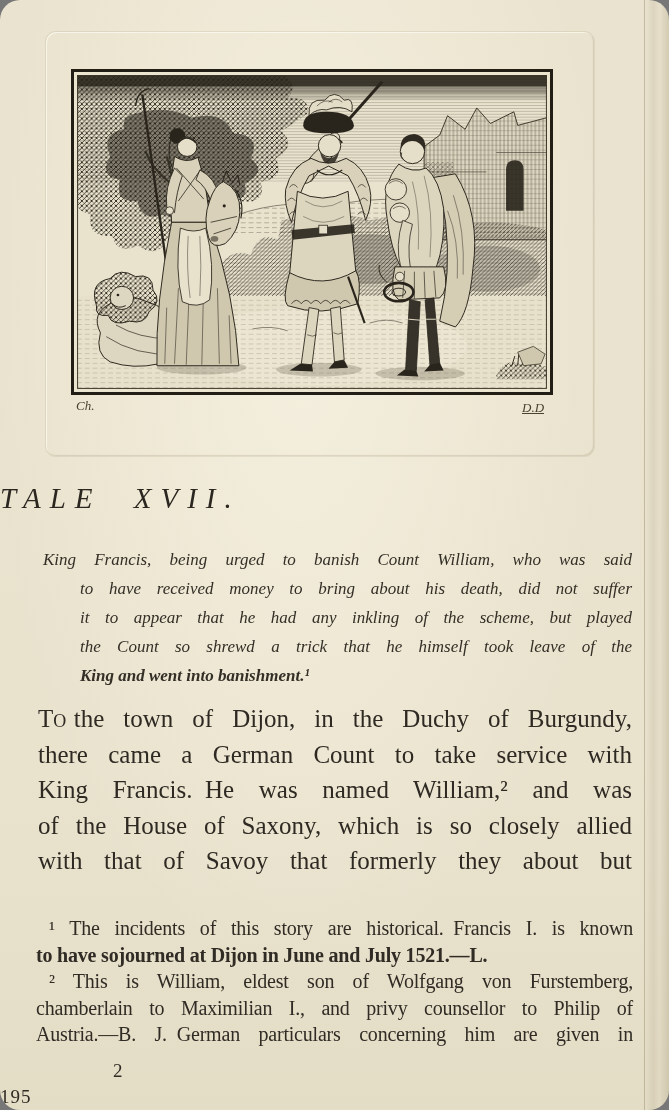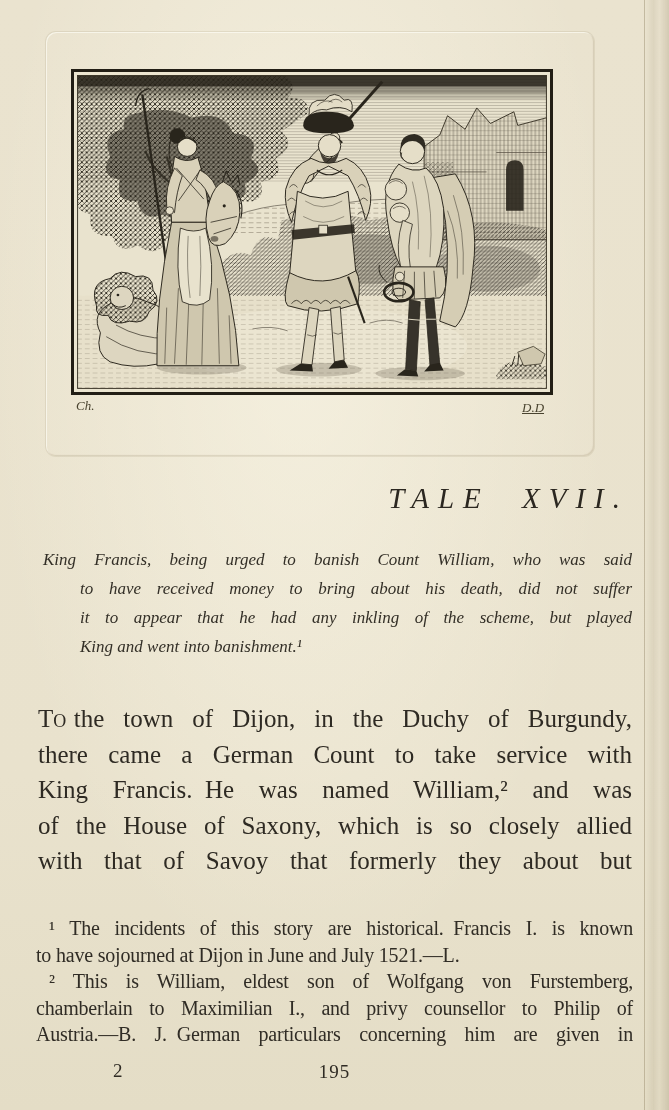--- a/index.html
+++ b/index.html
@@ -4,61 +4,62 @@
 <style>
   html,body{margin:0;padding:0;background:#777;}
   .page{
     position:relative;width:669px;height:1110px;overflow:hidden;
     background:
       radial-gradient(ellipse at 45% 30%, rgba(255,252,238,0.5) 0%, rgba(255,252,238,0) 60%),
       linear-gradient(to bottom, #eae3cf 0%, #e9e2cd 70%, #e4ddc6 100%);
     background-color:#e9e2cd;
     font-family:"Liberation Serif", serif;
     color:#2f2b24;
+    border-radius:20px;
   }
   .page-edge{
     position:absolute;right:0;top:0;width:24px;height:100%;
     background:linear-gradient(to right, rgba(131,115,82,0) 0%, rgba(131,115,82,0.13) 35%, rgba(131,115,82,0.04) 60%, rgba(131,115,82,0.22) 100%);
     border-left:1px solid rgba(131,115,82,0.20);
   }
   .plate-mark{
     position:absolute;left:46px;top:32px;width:548px;height:424px;border-radius:10px;
     box-shadow: inset 1px 1px 0 rgba(255,255,248,0.6), inset -1px -1px 1px rgba(140,124,92,0.22), 0 0 0 1px rgba(140,124,92,0.14);
   }
   .engraving{
     position:absolute;left:71px;top:69px;width:470px;height:314px;
     border:3px solid #221e15;background:#ebe5d0;padding:3px;
   }
   .engraving svg{display:block;width:100%;height:100%;}
   .sig{position:absolute;font-style:italic;font-size:13px;color:#49432f;}
   .sig-left{left:76px;top:398px;}
   .sig-right{left:522px;top:400px;text-decoration:underline;}
   .tale-heading{
-    position:absolute;left:0;right:40px;top:482px;text-align:right;
+    position:absolute;left:0;right:40px;top:482px;text-align:left;
     font-style:italic;font-size:29px;letter-spacing:9px;word-spacing:16px;color:#2b2720;
   }
   .headnote{
     position:absolute;left:43px;top:545px;width:589px;box-sizing:border-box;
     padding-left:37px;font-style:italic;font-size:17px;line-height:29px;color:#332f27;
   }
   .headnote .first{margin-left:-37px;}
   .body-text{
     position:absolute;left:38px;top:701px;width:594px;
     font-size:25px;line-height:35.5px;color:#2e2a23;
   }
   .lead{font-variant:small-caps;margin-right:0.30em;}
   .footnotes{
     position:absolute;left:36px;top:915px;width:597px;
     font-size:20px;line-height:26.5px;letter-spacing:-0.2px;color:#302c25;
   }
   .fn-first{text-indent:13px;}
   .jline{white-space:nowrap;text-align:justify;text-align-last:justify;}
-  .sline{white-space:nowrap;}
+  .sline{white-space:nowrap;font-weight:bold;}
   .footer-sig{position:absolute;left:113px;top:1060px;font-size:19px;}
-  .folio{position:absolute;left:0;right:0;top:1061px;text-align:center;font-size:19px;letter-spacing:1px;}
+  .folio{position:absolute;left:0;right:0;top:1086px;text-align:left;font-size:19px;letter-spacing:1px;}
 </style>
 </head>
 <body>
 
 <div class="page">
 
   <div class="page-edge"></div>
   <div class="plate-mark"></div>
 
   <figure class="engraving" style="margin:0">
@@ -229,20 +230,21 @@
 
   <span class="sig sig-left">Ch.</span>
   <span class="sig sig-right">D.D</span>
 
   <div class="tale-heading">TALE XVII.</div>
 
   <div class="headnote">
     <div class="jline first">King Francis, being urged to banish Count William, who was said</div>
     <div class="jline">to have received money to bring about his death, did not suffer</div>
     <div class="jline">it to appear that he had any inkling of the scheme, but played</div>
+    <div class="jline">the Count so shrewd a trick that he himself took leave of the</div>
     <div class="sline">King and went into banishment.¹</div>
   </div>
 
   <div class="body-text">
     <div class="jline"><span class="lead">To</span><span>the town of Dijon, in the Duchy of Burgundy,</span></div>
     <div class="jline">there came a German Count to take service with</div>
     <div class="jline">King Francis. He was named William,² and was</div>
     <div class="jline">of the House of Saxony, which is so closely allied</div>
     <div class="jline">with that of Savoy that formerly they about but</div>
   </div>

